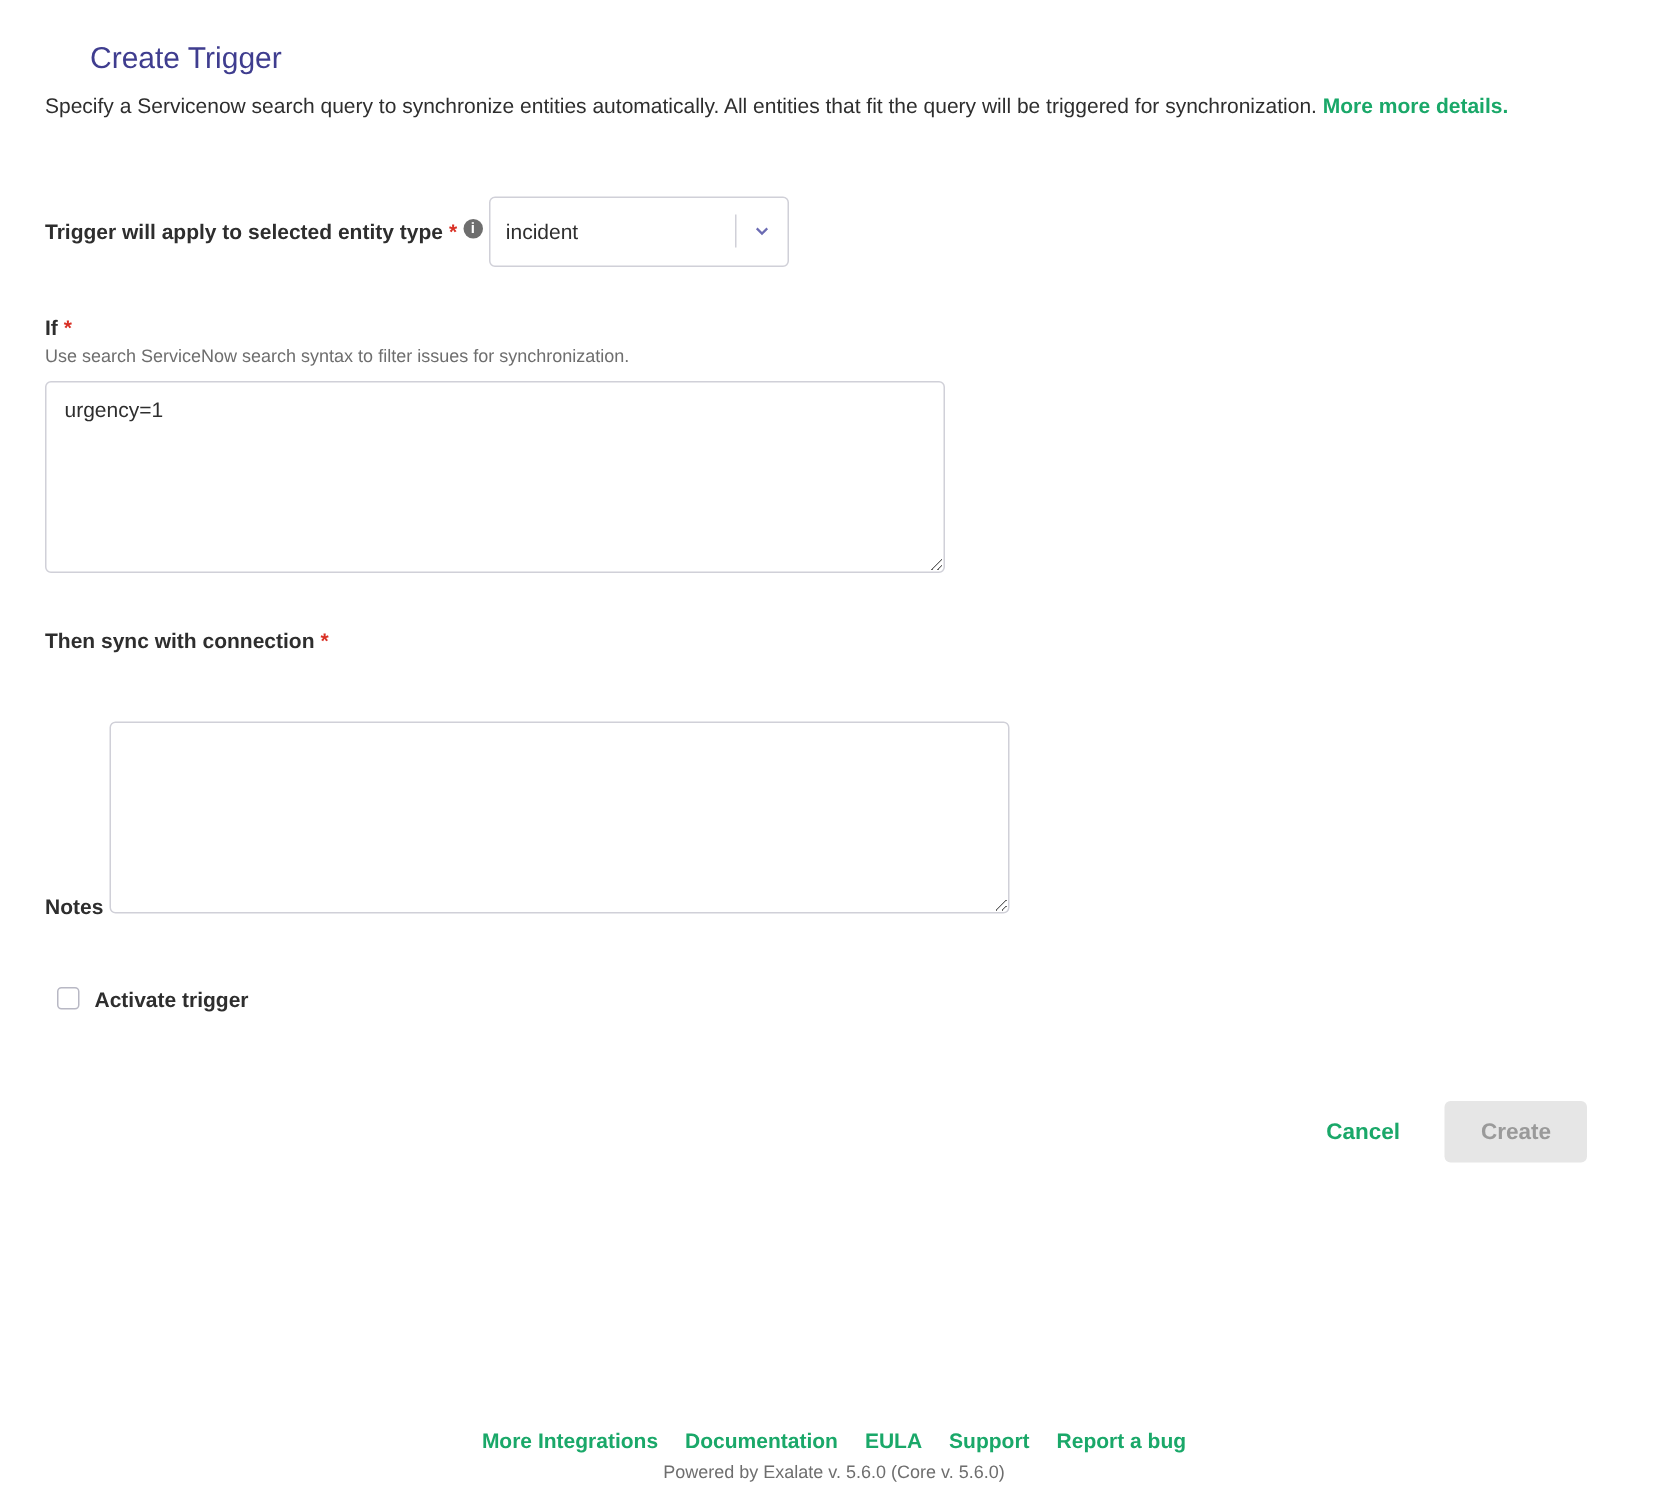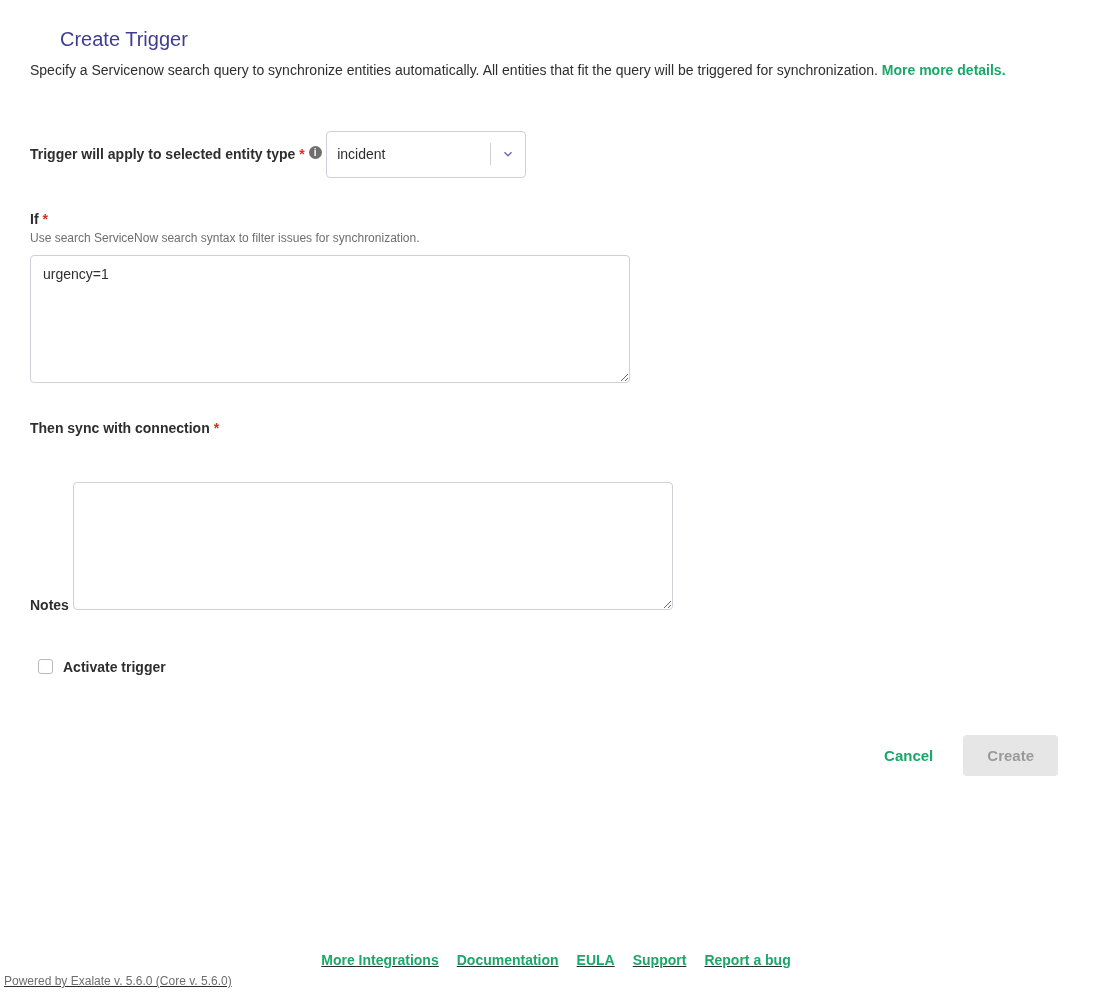--- a/index.html
+++ b/index.html
@@ -154,21 +154,21 @@
       font-weight: 700;
       padding: 12px 24px;
       border-radius: 4px;
       cursor: not-allowed;
     }
     .footer {
       position: absolute;
       bottom: 16px;
       left: 4px;
       right: 0;
-      text-decoration: underline;
+      text-align: center;
     }
     .footer-links {
       display: flex;
       justify-content: center;
       gap: 18px;
       margin-bottom: 6px;
     }
     .footer-links a {
       color: #1aa869;
       font-weight: 700;

